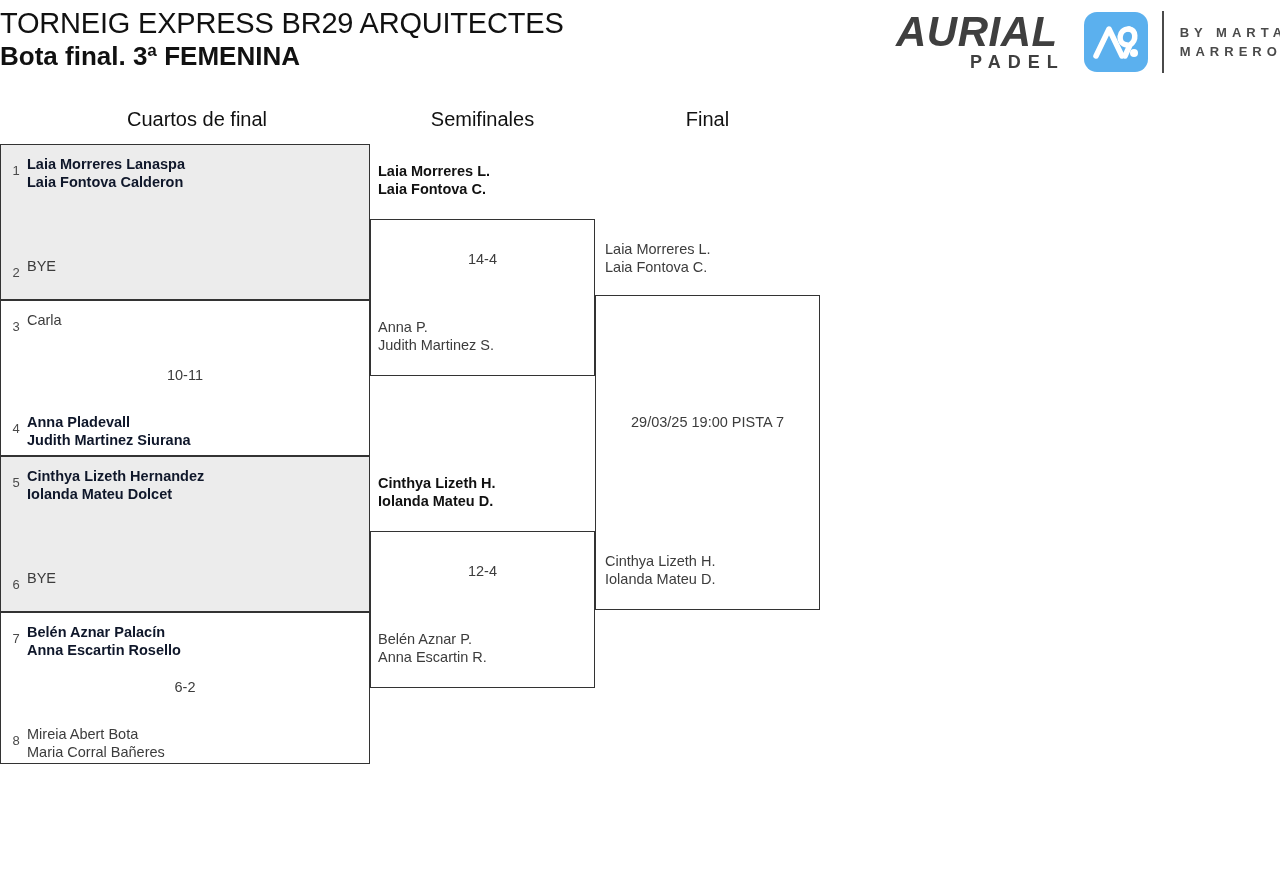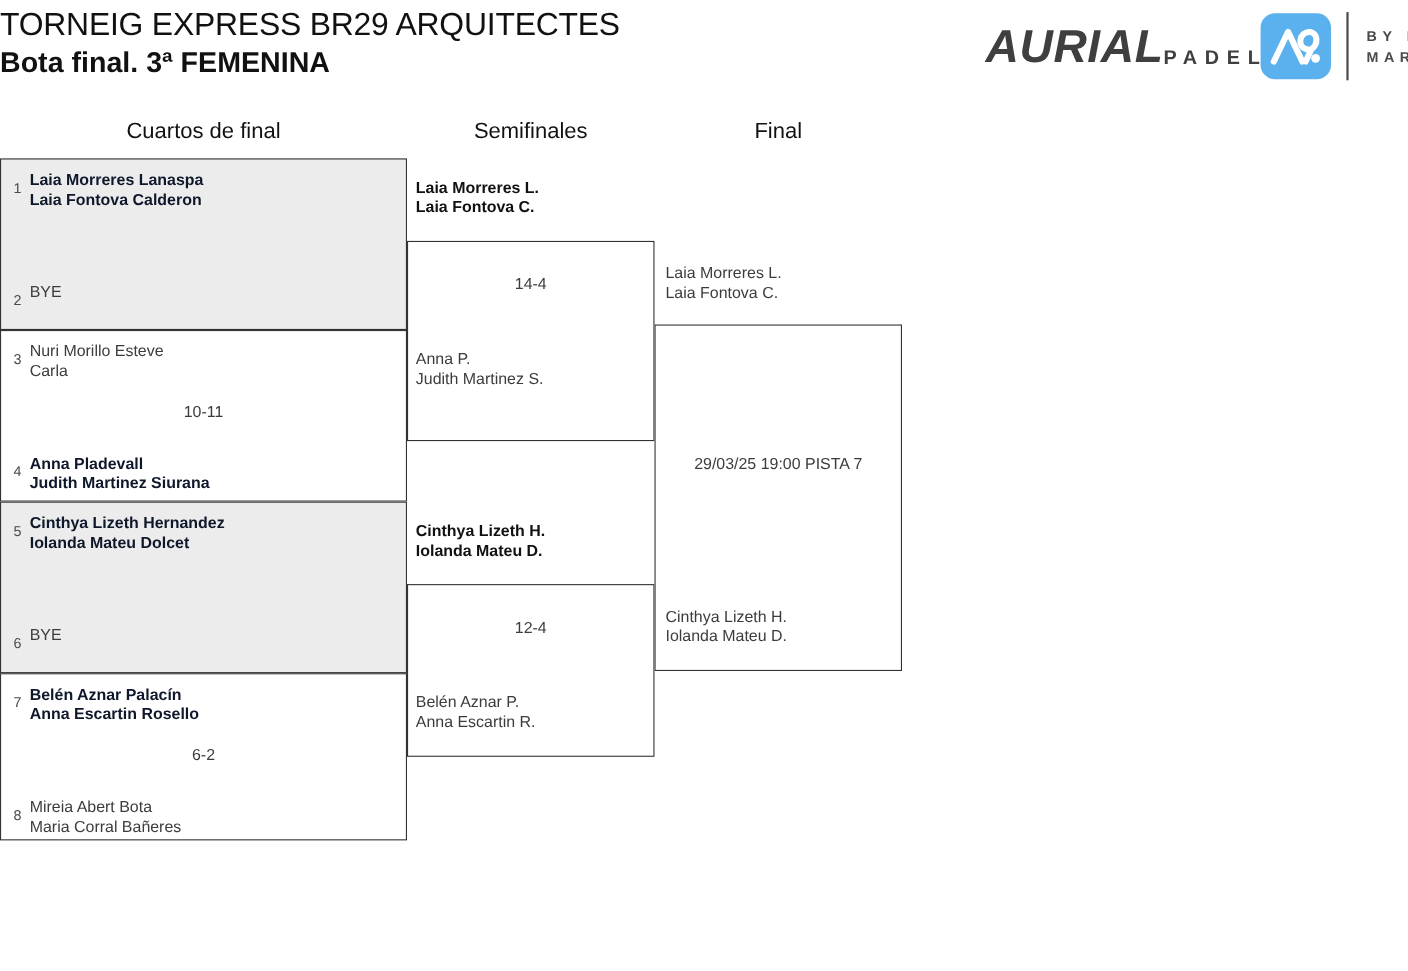--- a/index.html
+++ b/index.html
@@ -48,24 +48,24 @@
   
   #logo {
     position: absolute;
     left: 896px; top: 8px;
     width: 376px; height: 68px;
     display: flex;
     align-items: center;
   }
   #logo-wordmark {
     display: flex;
-    flex-direction: row;
+    flex-direction: column;
     align-items: flex-end;
     justify-content: center;
-    margin-right: 1px;
+    margin-right: 26px;
     text-align: center;
   }
   #logo-aurial {
     font-size: 42px;
     font-weight: 700;
     font-style: italic;
     letter-spacing: 0.5px;
     color: #3f3f3f;
     line-height: 40px;
   }
@@ -107,21 +107,21 @@
 
   
   .round-header {
     position: absolute;
     font-size: 20px;
     font-weight: 400;
     color: #111;
     text-align: center;
     white-space: nowrap;
   }
-  #round-qf { left: 0;   top: 108px; width: 370px; }
+  #round-qf { left: 12px;   top: 108px; width: 370px; }
   #round-sf { left: 370px; top: 108px; width: 225px; }
   #round-f  { left: 595px; top: 108px; width: 225px; }
 
   
   #bracket {
     position: absolute;
     left: 0; top: 140px;
     width: 860px;
     height: 640px;
   }
@@ -179,21 +179,21 @@
   }
 
   
   .sf-box {
     position: absolute;
     left: 370px;
     width: 225px;
     border: 1px solid #333;
     background: #ffffff;
   }
-  .sf-box.s1 { top: 79px;  height: 182px; }
+  .sf-box.s1 { top: 79px;  height: 157px; }
   .sf-box.s2 { top: 391px; height: 157px; padding-left: 24px; }
 
   .sf-score {
     position: absolute;
     left: 0; right: 0;
     top: 31px;
     text-align: center;
     font-size: 14.5px;
     color: #3c3c3c;
   }
@@ -293,21 +293,20 @@
     <div class="qf-score"></div>
     <span class="seed bottom">2</span>
     <div class="team bottom bye">
       <span class="line">BYE</span>
     </div>
   </div>
 
   <div class="qf-block b2">
     <span class="seed top">3</span>
     <div class="team top">
-      <span class="line">Nuri Morillo Esteve</span>
       <span class="line">Carla</span>
     </div>
     <div class="qf-score">10-11</div>
     <span class="seed bottom">4</span>
     <div class="team bottom winner">
       <span class="line">Anna Pladevall</span>
       <span class="line">Judith Martinez Siurana</span>
     </div>
   </div>
 

